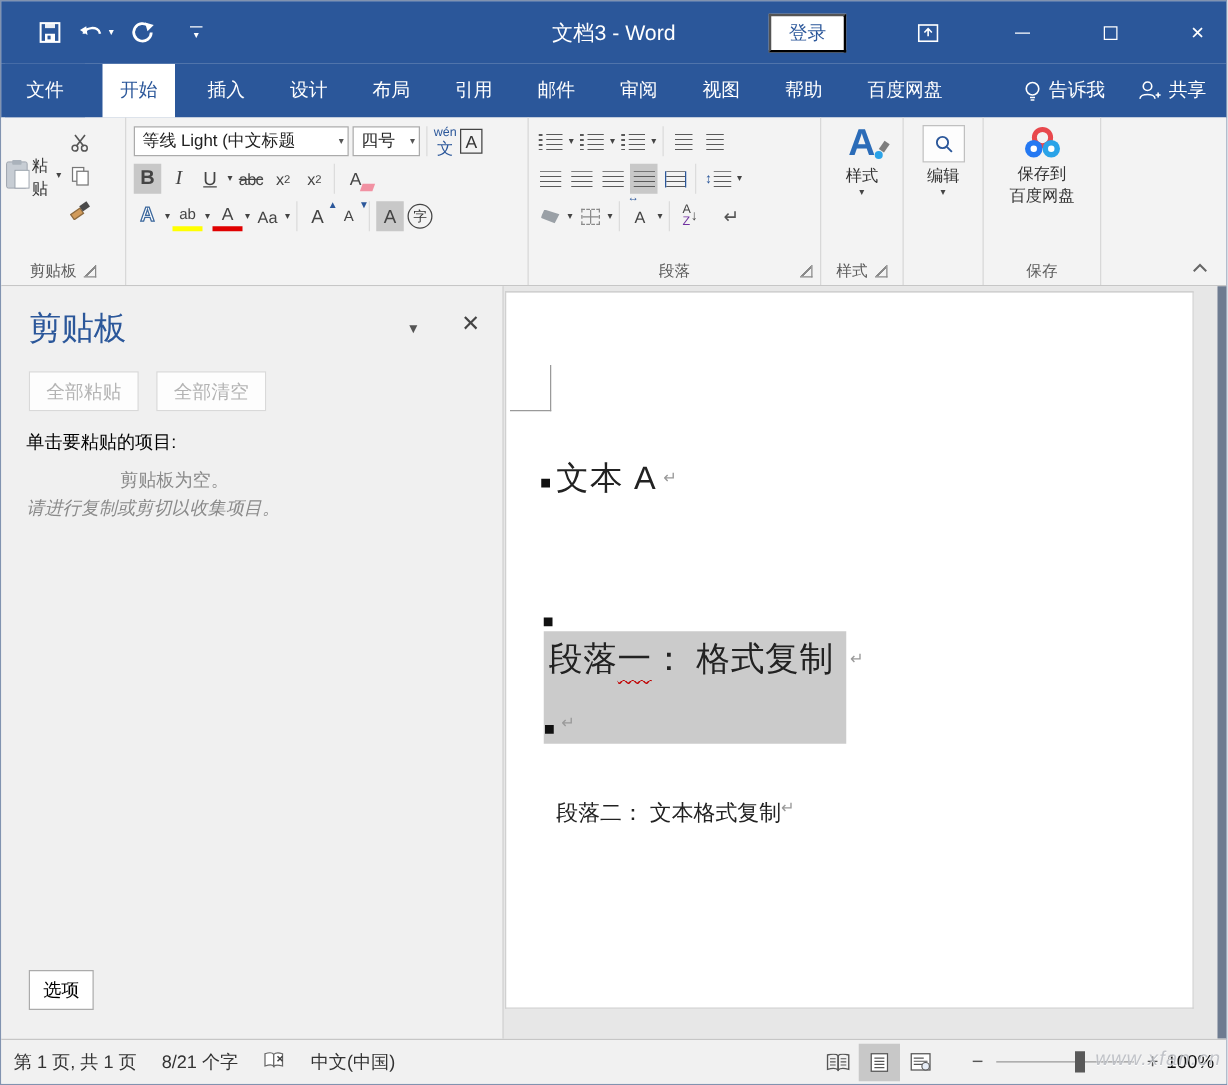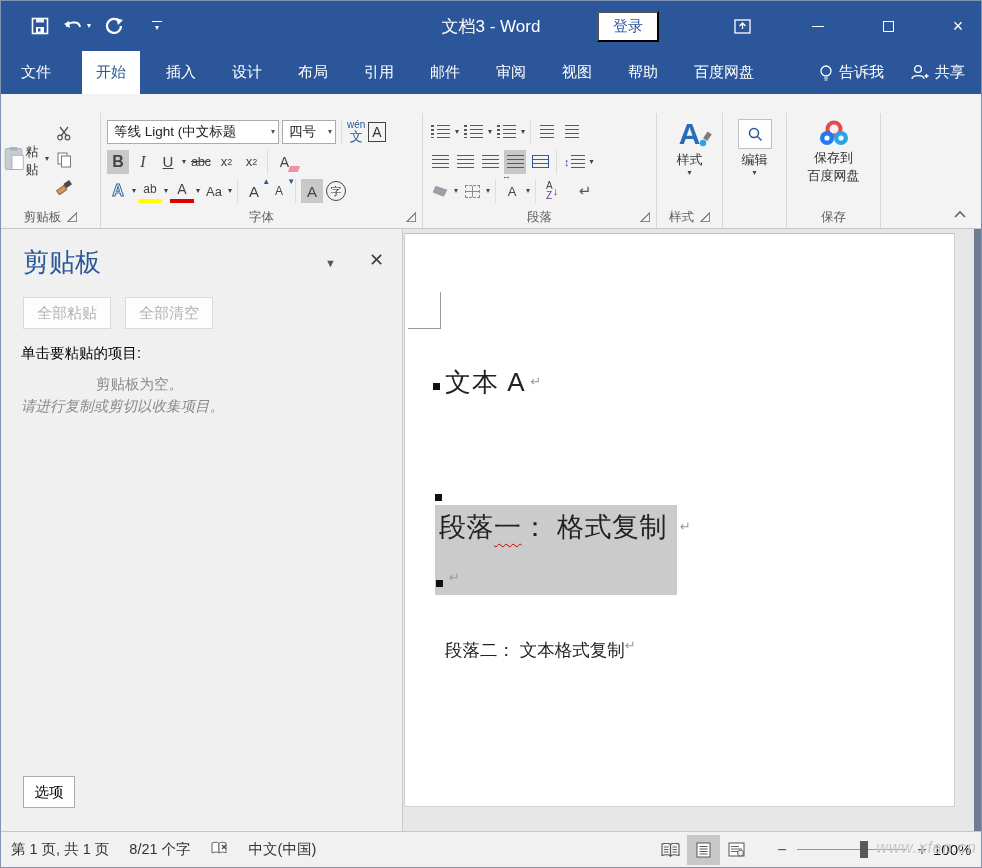--- a/index.html
+++ b/index.html
@@ -12,36 +12,36 @@
   
   .titlebar { height:50px; background:#2b579a; display:flex; align-items:center; color:#fff; flex:none; position:relative; }
   .qat { display:flex; align-items:center; gap:14px; padding-left:30px; }
   .qat .btn { display:flex; align-items:center; gap:2px; cursor:default; }
   .caret { font-size:8px; line-height:1; color:#fff; }
   .caret.dark { color:#444; }
   .qat-more { display:flex; flex-direction:column; align-items:center; margin-left:14px; }
   .qat-more .bar { width:10px; height:1px; background:#fff; margin-bottom:2px; }
   .doc-title { position:absolute; left:0; right:0; text-align:center; font-size:17px; pointer-events:none; }
   .title-right { margin-left:auto; display:flex; align-items:center; gap:0; }
-  .signin { background:#fff; color:#2b579a; font-size:15px; padding:4px 14px; margin-right:60px; cursor:pointer;text-align:center; }
+  .signin { background:#fff; color:#2b579a; font-size:15px; padding:4px 14px; margin-right:42px; cursor:pointer;text-align:center; }
   .winbtn { width:46px; height:36px; display:flex; align-items:center; justify-content:center; font-size:18px; }
   .maxbox { width:11px; height:11px; border:1px solid #fff; display:inline-block; }
   .minbar { width:12px; height:1px; background:#fff; display:inline-block; }
 
   
   .tabrow { height:43px; background:#2b579a; display:flex; align-items:stretch; color:#fff; font-size:15px; flex:none; }
   .tab { display:flex; align-items:center; padding:0 14px; margin:0 4px; cursor:pointer; }
   .tab.file { background:#2b579a; padding:0 17px; margin-left:3px; }
   .tab.active { background:#fff; color:#2b579a; margin:0 8px 0 10px; }
   .tab-extras { margin-left:auto; display:flex; align-items:center; gap:26px; padding-right:16px; }
   .tab-extra { display:flex; align-items:center; gap:6px; }
 
   
   .ribbon { height:135px; background:#f3f3f3; border-bottom:1px solid #c6c6c6; display:flex; flex:none; position:relative; }
-  .rgroup { display:flex; flex-direction:column; border-right:1px solid #d8d8d8; position:relative; padding:4px 2px 0 2px;margin-top:19px; }
+  .rgroup { display:flex; flex-direction:column; border-right:1px solid #d8d8d8; position:relative; padding:4px 2px 0 2px; }
   .rgroup .glabel { margin-top:auto; height:22px; display:flex; align-items:center; justify-content:center; gap:6px;
                     color:#5c5c5c; font-size:12.5px; }
   .dlg { width:10px; height:10px; border-right:1px solid #8a8a8a; border-bottom:1px solid #8a8a8a;
          background:linear-gradient(135deg,transparent 52%,#8a8a8a 52% 64%,transparent 64%); cursor:pointer; }
 
   
   .g-clip { width:100px; }
   .g-clip .body { display:flex; gap:4px; }
   .paste-big { display:flex; flex-direction:row; align-items:center; width:46px; padding-top:4px; cursor:pointer; }
   .paste-big .lbl { font-size:13px; margin-top:3px; }
@@ -359,24 +359,20 @@
           <span class="tri up">▲</span>
         </span>
         <span class="gbtn sizeA" style="font-size:12px">
           <span>A</span>
           <span class="tri dn">▼</span>
         </span>
         <span class="vsep"></span>
         <span class="gbtn shadeA">A</span>
         <span class="circ">字</span>
       </div>
-      <div class="glabel">
-        <span>字体</span>
-        <span class="dlg" style="position:absolute; right:6px; bottom:6px"></span>
-      </div>
     </div>
 
     <div class="rgroup g-para">
       <div class="frow">
         <span class="gbtn">
             <span class="licon dots"></span>
           </span>
         <span class="caret dark">▾</span>
         <span class="gbtn">
             <span class="licon dots"></span>

